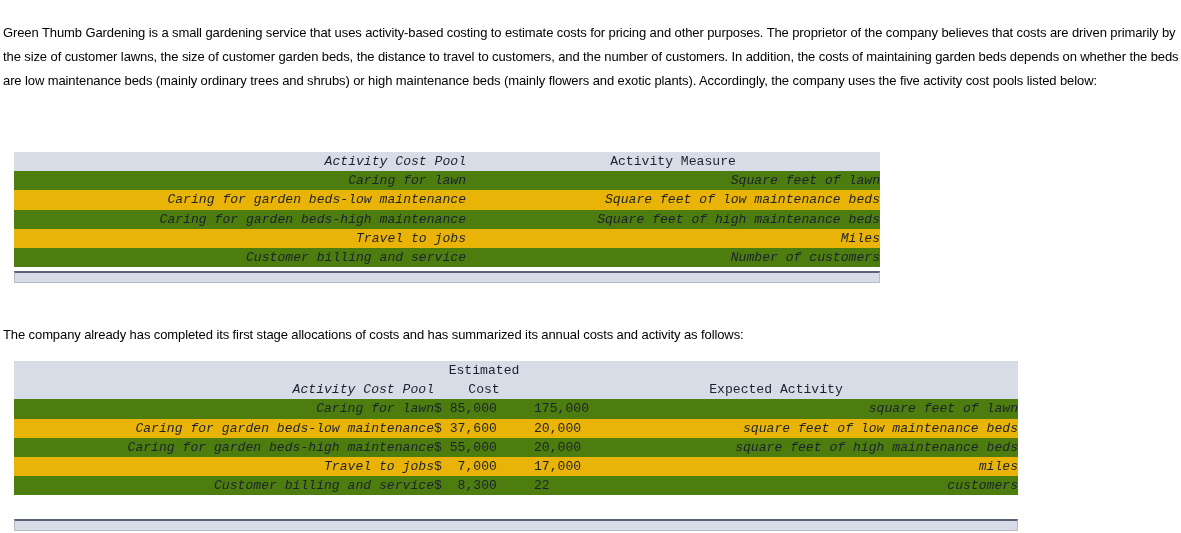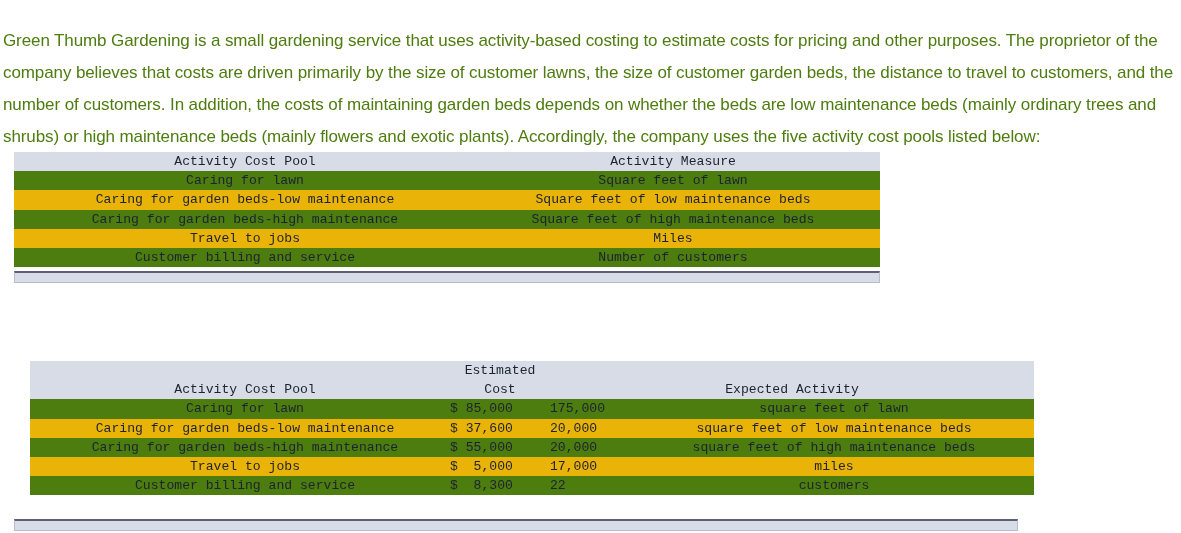--- a/index.html
+++ b/index.html
@@ -19,23 +19,23 @@
   .page {
     position: relative;
     width: 1181px;
     height: 533px;
   }
 
   
   .para {
     position: absolute;
     font-family: "Liberation Sans", sans-serif;
-    font-size: 17px;
-    line-height: 32px;
-    color: #4d7c0f;
+    font-size: 13px;
+    line-height: 24px;
+    color: #000000;
     letter-spacing: -0.1px;
     white-space: pre-wrap;
   }
   #intro-paragraph {
     left: 3px;
     top: 8px;
     width: 1178px;
   }
   #second-paragraph {
     left: 3px;
@@ -67,21 +67,21 @@
     background: #d7dce6;
   }
   .row-even > td { background: #4d7c0f; }
   .row-odd  > td { background: #eab308; }
 
   .pad-left  { padding-left: 10px !important; }
   .pad-right { padding-right: 8px !important; }
 
   .c-center { text-align: center; }
   .c-right  { }
-  .c-left   { text-align: center; }
+  .c-left   { text-align: right; font-style: italic; }
 
   
   .table-footer {
     position: absolute;
     background: #d7dce6;
     border-top: 2px solid #5b6175;
     border-left: 1px solid #b7bdcb;
     border-right: 1px solid #b7bdcb;
     border-bottom: 1px solid #b7bdcb;
     box-sizing: border-box;
@@ -98,21 +98,21 @@
   #table-activity-measures .col-measure { width: 414px; }
 
   #table-activity-measures-footer {
     left: 14px;
     top: 271px;
     width: 866px;
   }
 
   
   #table-cost-summary {
-    left: 30px;
+    left: 14px;
     top: 361px;
     width: 1004px;
   }
   #table-cost-summary .col-pool   { width: 420px; }
   #table-cost-summary .col-cost   { width: 100px; }
   #table-cost-summary .col-qty    { width: 84px; }
   #table-cost-summary .col-uom    { width: 400px; }
 
   #table-cost-summary-footer {
     left: 14px;
@@ -157,20 +157,21 @@
       </tr>
       <tr class="row-even">
         <td class="c-left pad-left">Customer billing and service</td>
         <td class="c-left">Number of customers</td>
       </tr>
     </tbody>
   </table>
 
   <div class="table-footer" id="table-activity-measures-footer"></div>
 
+  <p class="para" id="second-paragraph">The company already has completed its first stage allocations of costs and has summarized its annual costs and activity as follows:</p>
 
   <table class="acct-table" id="table-cost-summary">
     <colgroup>
       <col class="col-pool">
       <col class="col-cost">
       <col class="col-qty">
       <col class="col-uom">
     </colgroup>
     <thead>
       <tr class="hdr-block">
@@ -199,21 +200,21 @@
         <td class="c-left">square feet of low maintenance beds</td>
       </tr>
       <tr class="row-even">
         <td class="c-left pad-left">Caring for garden beds-high maintenance</td>
         <td class="c-right pad-right">$ 55,000</td>
         <td class="c-right pad-right">20,000</td>
         <td class="c-left">square feet of high maintenance beds</td>
       </tr>
       <tr class="row-odd">
         <td class="c-left pad-left">Travel to jobs</td>
-        <td class="c-right pad-right">$  5,000</td>
+        <td class="c-right pad-right">$  7,000</td>
         <td class="c-right pad-right">17,000</td>
         <td class="c-left">miles</td>
       </tr>
       <tr class="row-even">
         <td class="c-left pad-left">Customer billing and service</td>
         <td class="c-right pad-right">$  8,300</td>
         <td class="c-right pad-right">22</td>
         <td class="c-left">customers</td>
       </tr>
     </tbody>

